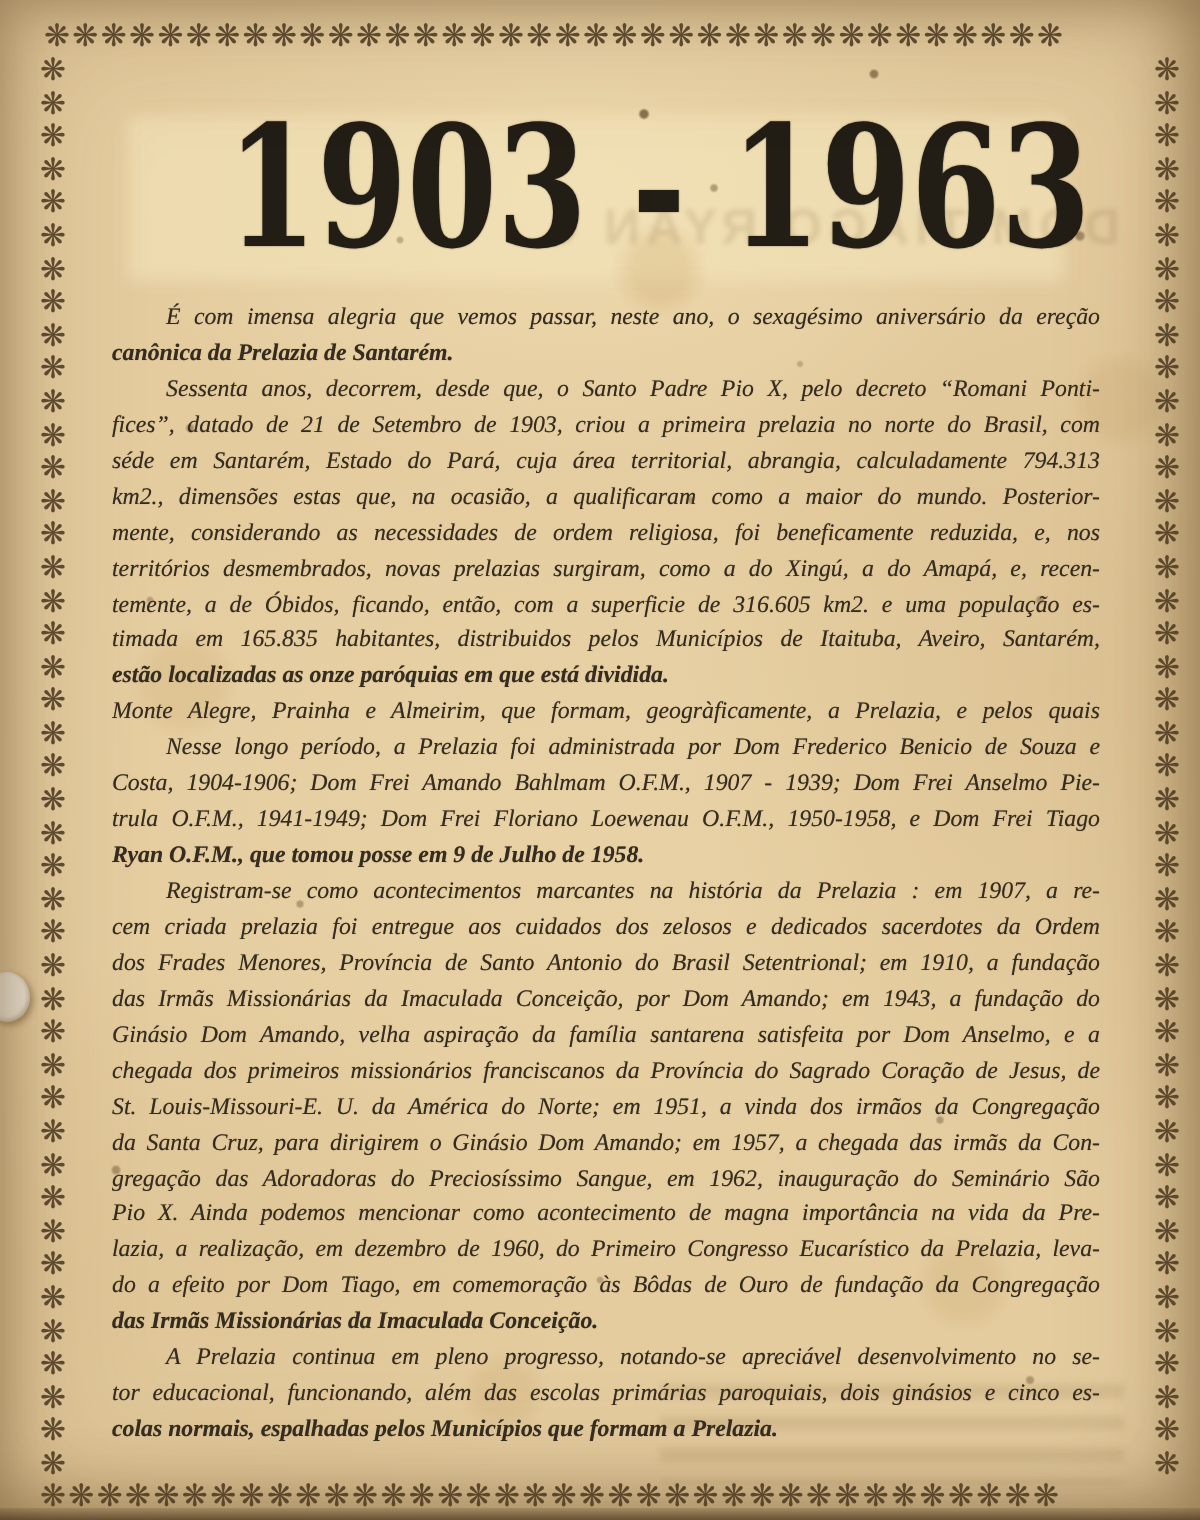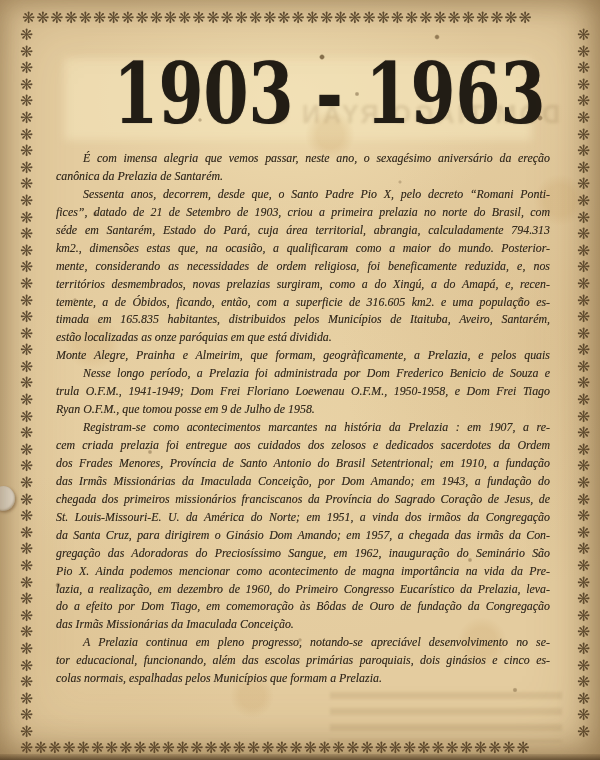--- a/index.html
+++ b/index.html
@@ -71,21 +71,21 @@
     transform:scaleX(.77);transform-origin:50% 50%;
     text-shadow:0 0 1px rgba(34,29,21,.6);
   }
   .article{
     position:absolute;left:56px;top:150px;width:494px;z-index:10;
     font-style:italic;font-size:11.9px;color:#352c1f;
     text-shadow:0 0 .4px rgba(53,44,31,.5);
   }
   .tline{height:17.95px;line-height:17.95px;text-align:justify;text-align-last:justify;
     overflow:hidden;white-space:normal;}
-  .tline.plast{text-align-last:left;}
+  .tline.plast{text-align-last:left;font-weight:bold;}
   .tline.first{text-indent:27px;}
   .punch-hole{position:absolute;left:-8px;top:486px;width:23px;height:25px;border-radius:50%;
     background:#f2ede1;box-shadow:1.5px 1.5px 3px rgba(90,60,30,.45), inset -1px -1px 2px rgba(150,130,95,.5);z-index:6;}
   .bottom-edge{position:absolute;left:0;top:754px;width:600px;height:6px;z-index:55;
     background:linear-gradient(rgba(70,48,22,.15), rgba(48,31,12,.55));}
 </style>
 </head>
 <body>
 
 <div class="page">
@@ -117,28 +117,30 @@
         <div class="tline">km2., dimensões estas que, na ocasião, a qualificaram como a maior do mundo.  Posterior-</div>
         <div class="tline">mente, considerando as necessidades de ordem religiosa, foi beneficamente reduzida, e, nos</div>
         <div class="tline">territórios desmembrados, novas prelazias surgiram, como a do Xingú, a do Amapá, e, recen-</div>
         <div class="tline">temente, a de Óbidos, ficando, então, com a superficie de 316.605 km2. e uma população es-</div>
         <div class="tline">timada em 165.835 habitantes, distribuidos pelos Municípios de Itaituba, Aveiro, Santarém,</div>
         <div class="tline plast">estão localizadas as onze paróquias em que está dividida.</div>
         <div class="tline">Monte Alegre, Prainha e Almeirim, que formam, geogràficamente, a Prelazia, e pelos quais</div>
       </div>
     <div>
         <div class="tline first">Nesse longo período, a Prelazia foi administrada por Dom Frederico Benicio de Souza e</div>
+        <div class="tline">Costa, 1904-1906; Dom Frei Amando Bahlmam O.F.M., 1907 - 1939; Dom Frei Anselmo Pie-</div>
         <div class="tline">trula O.F.M., 1941-1949; Dom Frei Floriano Loewenau O.F.M., 1950-1958, e Dom Frei Tiago</div>
         <div class="tline plast">Ryan O.F.M., que tomou posse em 9 de Julho de 1958.</div>
       </div>
     <div>
         <div class="tline first">Registram-se como acontecimentos marcantes na história da Prelazia : em 1907, a re-</div>
         <div class="tline">cem criada prelazia foi entregue aos cuidados dos zelosos e dedicados sacerdotes da Ordem</div>
         <div class="tline">dos Frades Menores, Província de Santo Antonio do Brasil Setentrional; em 1910, a fundação</div>
         <div class="tline">das Irmãs Missionárias da Imaculada Conceição, por Dom Amando; em 1943, a fundação do</div>
+        <div class="tline">Ginásio Dom Amando, velha aspiração da família santarena satisfeita por Dom Anselmo, e a</div>
         <div class="tline">chegada dos primeiros missionários franciscanos da Província do Sagrado Coração de Jesus, de</div>
         <div class="tline">St. Louis-Missouri-E. U. da América do Norte; em 1951, a vinda dos irmãos da Congregação</div>
         <div class="tline">da Santa Cruz, para dirigirem o Ginásio Dom Amando; em 1957, a chegada das irmãs da Con-</div>
         <div class="tline">gregação das Adoradoras do Preciosíssimo Sangue, em 1962, inauguração do Seminário São</div>
         <div class="tline">Pio X.  Ainda podemos mencionar como acontecimento de magna importância na vida da Pre-</div>
         <div class="tline">lazia, a realização, em dezembro de 1960, do Primeiro Congresso Eucarístico da Prelazia, leva-</div>
         <div class="tline">do a efeito por Dom Tiago, em comemoração às Bôdas de Ouro de fundação da Congregação</div>
         <div class="tline plast">das Irmãs Missionárias da Imaculada Conceição.</div>
       </div>
     <div>

